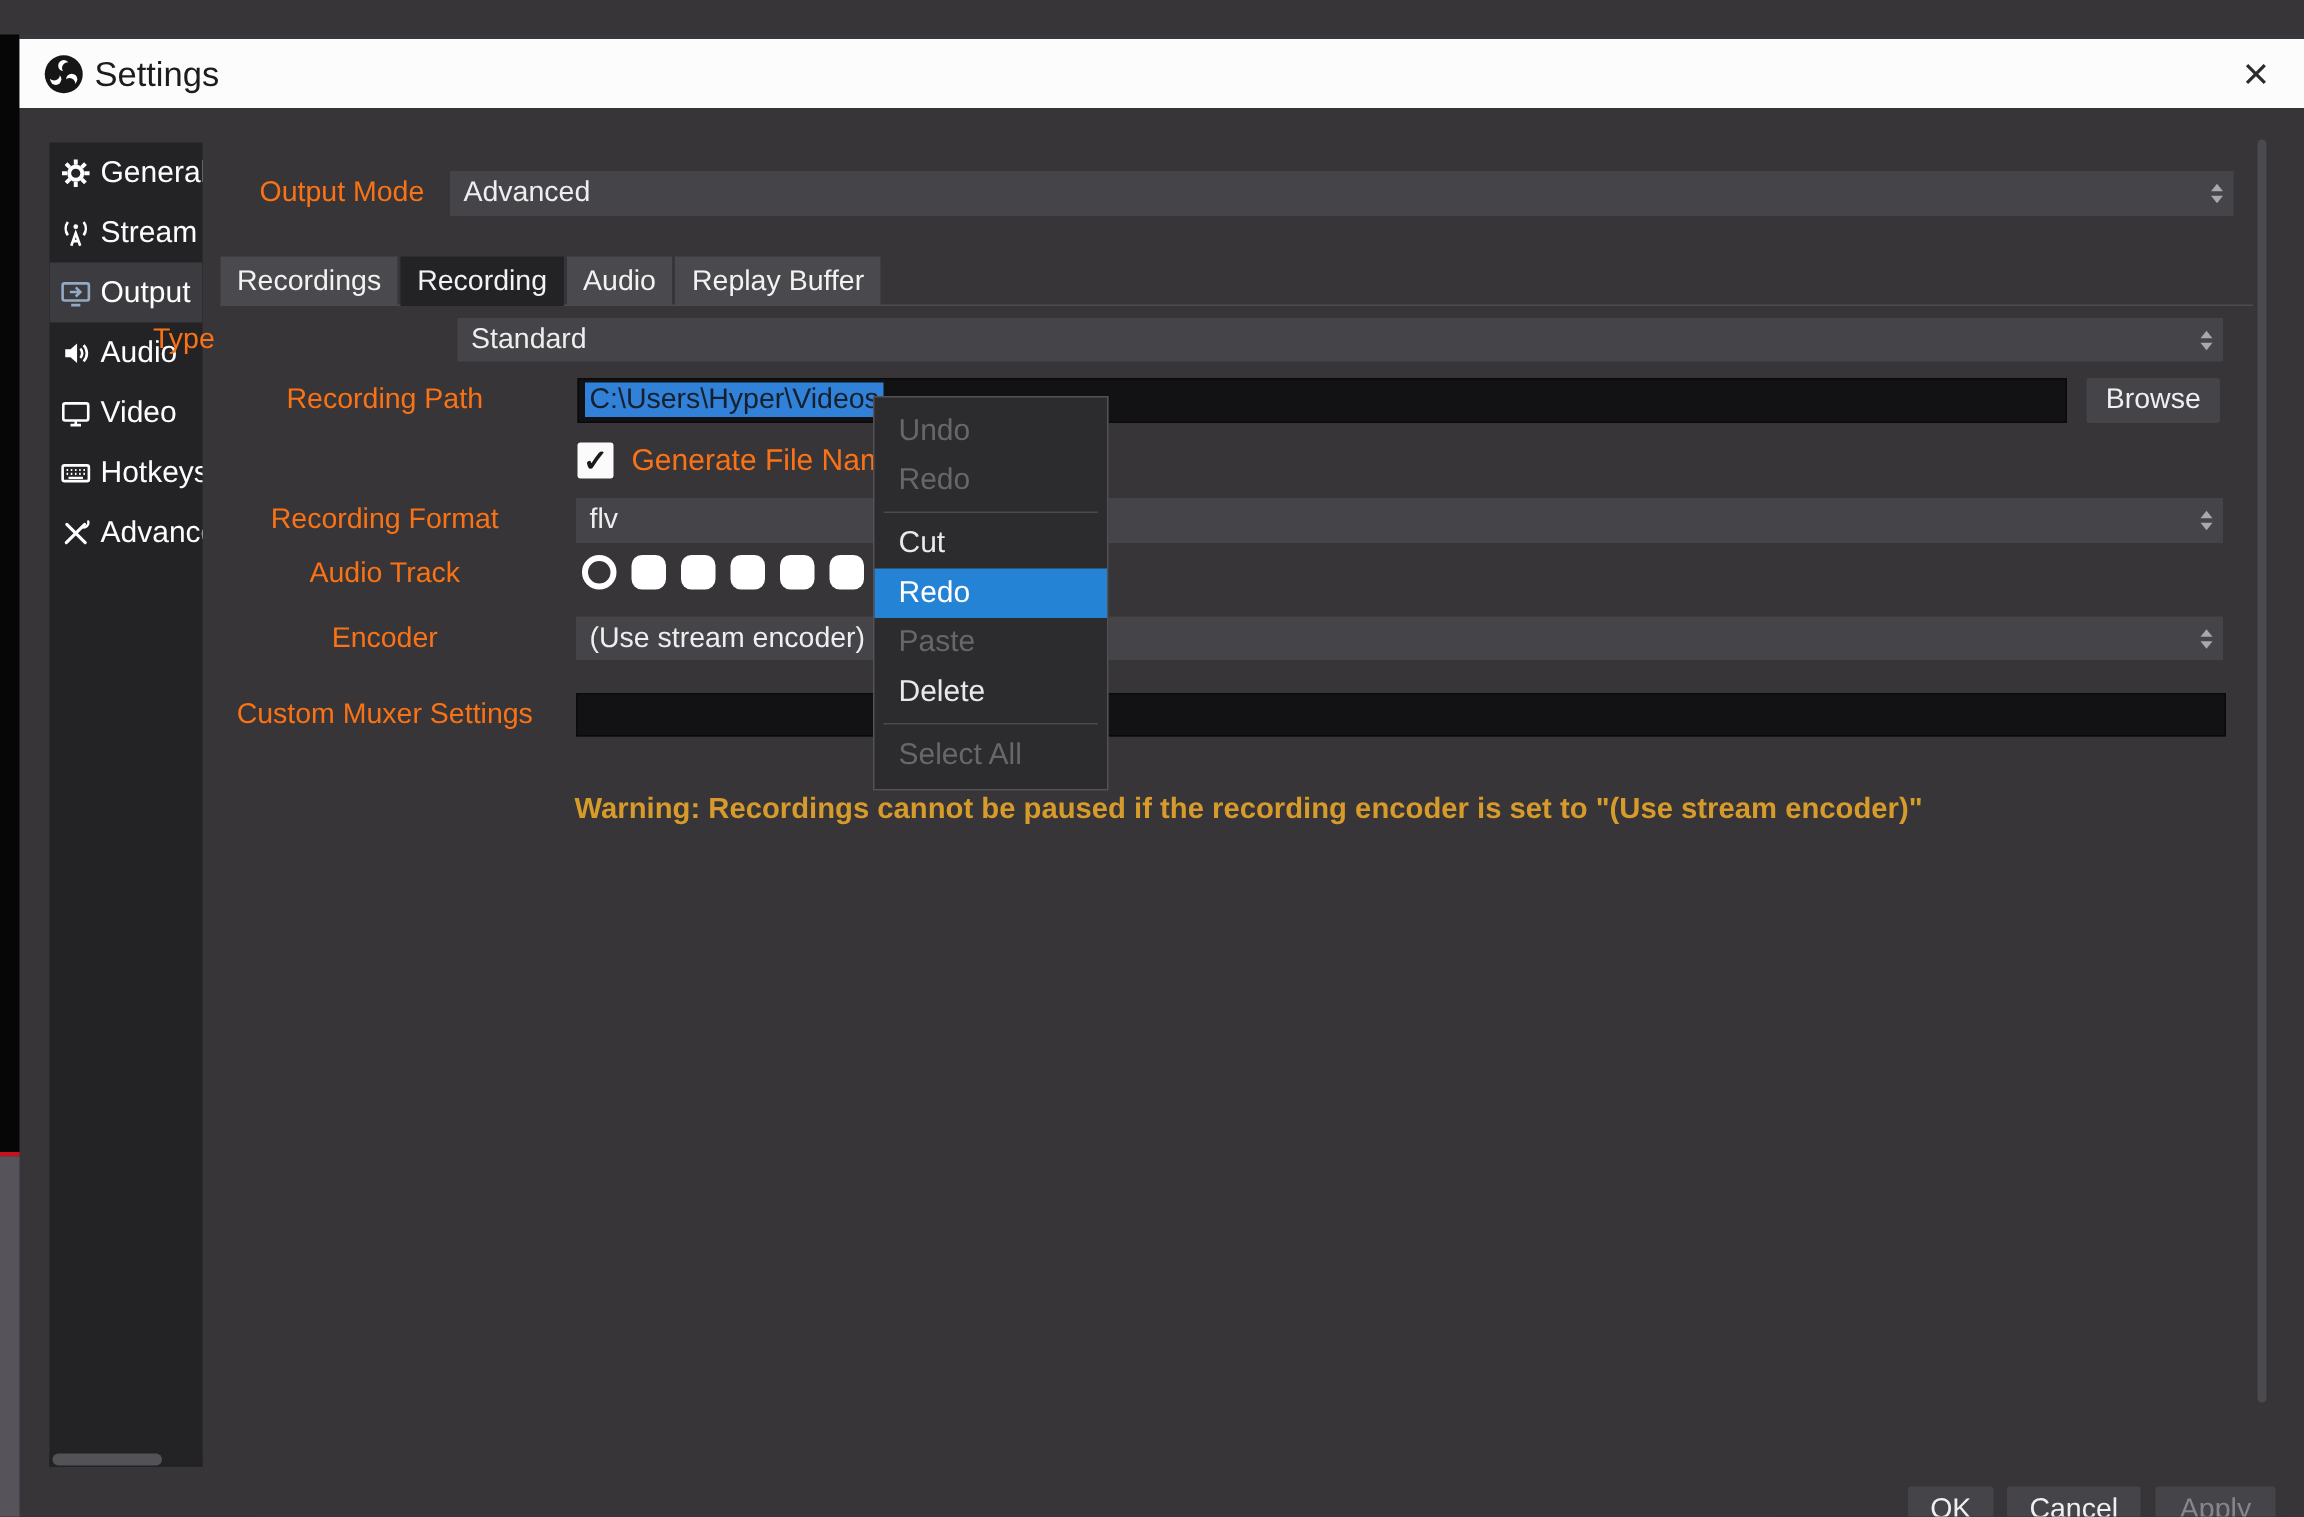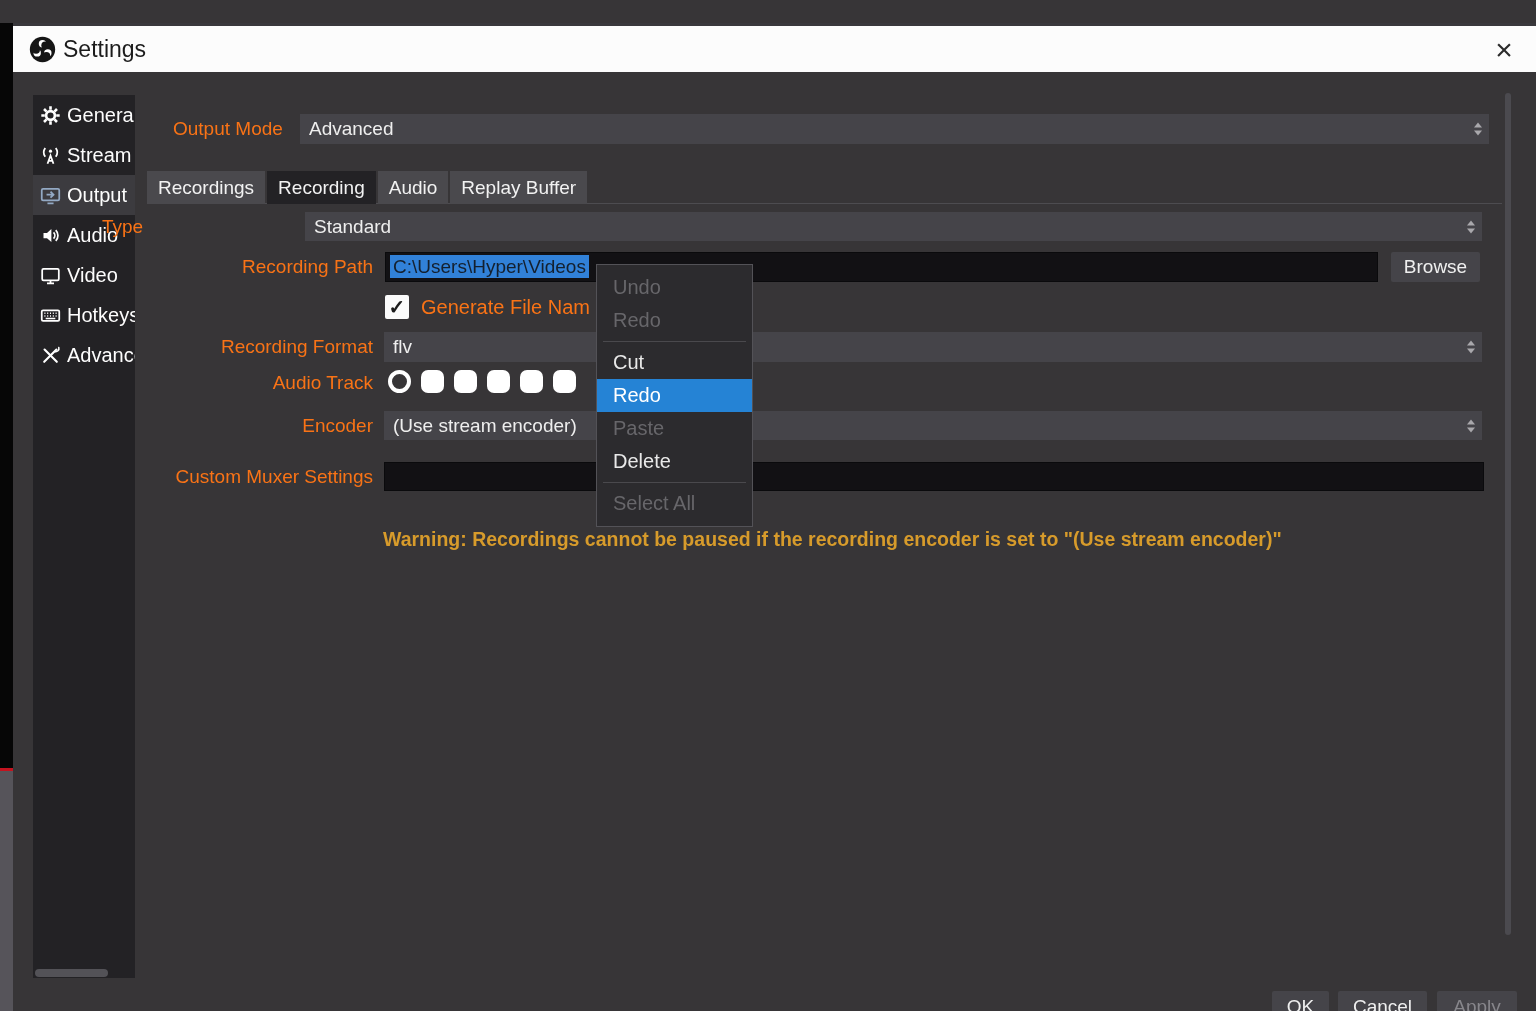--- a/index.html
+++ b/index.html
@@ -33,21 +33,21 @@
   #sidebar { left:33px; top:72px; width:102px; height:883px; background:#232225; overflow:hidden; }
   .side-item { height:40px; display:flex; align-items:center; padding-left:7px;
                white-space:nowrap; font-size:20px; color:#fdfdfd; }
   .side-item.selected { background:#3c3b3f; }
   .side-item svg { width:21px; height:21px; flex:0 0 21px; margin-right:6px; }
   #side-hscroll-track { left:33px; top:945px; width:102px; height:10px; background:#232225; }
   #side-hscroll { left:35px; top:946px; width:73px; height:8px; background:#535257; border-radius:4px; }
 
   
   .label { font-size:19px; color:#f97316; line-height:30px; }
-  .r-label { left:140px; width:233px; text-align:right; }
+  .r-label { left:140px; width:233px; text-align:center; }
   .combo { background:#454449; color:#eeeeee; font-size:19px; line-height:30px;
            padding-left:9px; white-space:nowrap; overflow:hidden; }
   .spinner { position:absolute; right:7px; top:50%; transform:translateY(-50%);
              display:flex; flex-direction:column; gap:3px; }
   .spinner i { display:block; width:0; height:0; border-left:4px solid transparent;
                border-right:4px solid transparent; }
   .spinner .up   { border-bottom:5px solid #a9a8ac; }
   .spinner .down { border-top:5px solid #a9a8ac; }
   .dark-field { background:#121114; border:1px solid #0a0a0c; }
   .btn { background:#454449; color:#efefef; font-size:19px; text-align:center;
@@ -91,21 +91,21 @@
   #encoder-label{ top:388px; }
   #encoder-combo{ left:384px; top:388px; width:1098px; height:29px; }
 
   #muxer-label  { top:439px; }
   #muxer-field  { left:384px; top:439px; width:1100px; height:29px; }
 
   #warning { left:383px; top:505px; font-size:19.5px; font-weight:bold; color:#d79b2b;
              white-space:nowrap; }
 
   
-  #context-menu { left:596px; top:241px; width:157px; background:#2c2b2e;
+  #context-menu { left:582px; top:241px; width:157px; background:#2c2b2e;
                   border:1px solid #535257; padding:6px 0; z-index:50; }
   .menu-item { height:33px; line-height:33px; padding-left:16px; font-size:20px;
                color:#e9e9e9; white-space:nowrap; }
   .menu-item.disabled { color:#67666a; }
   .menu-item.highlighted { background:#2583d5; color:#ffffff; }
   .menu-sep { height:1px; background:#4a494d; margin:4px 6px; }
 
   
   #v-scroll { left:1505px; top:70px; width:6px; height:842px; background:#4b4a4f; border-radius:3px; }
 

